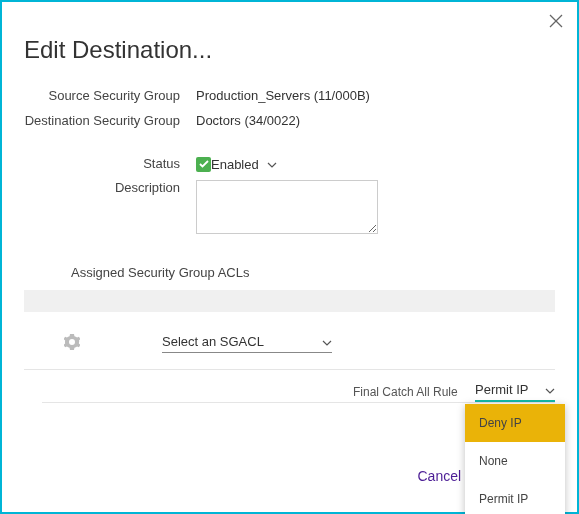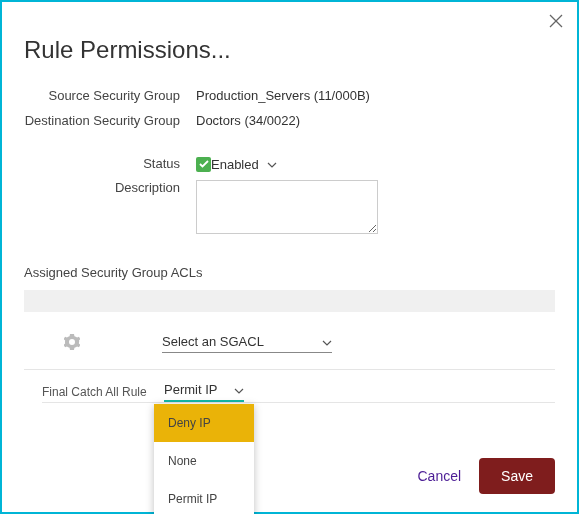--- a/index.html
+++ b/index.html
@@ -11,27 +11,27 @@
   .row { display: flex; align-items: flex-start; margin-bottom: 10px; }
   .row .label { width: 172px; text-align: right; padding-right: 16px; color: #444; }
   .row .value { flex: 1; color: #333; }
   .status-row { margin-top: 28px; margin-bottom: 8px; align-items: center; }
   .enabled-check { display: inline-flex; align-items: center; }
   .checkbox { width: 15px; height: 15px; background: #4cb050; border-radius: 2px; display: inline-flex; align-items: center; justify-content: center; }
   .checkbox svg { width: 10px; height: 8px; }
   .chevron { margin-left: 8px; color: #555; font-size: 11px; }
   .desc-row { align-items: flex-start; }
   .desc-text { width: 182px; height: 54px; border: 1px solid #ccc; resize: both; font-family: inherit; font-size: 13px; padding: 3px; }
-  .section-label { padding: 18px 0 0 22px; color: #444; }
+  .section-label { padding: 18px 0 0 22px; color: #444; margin-left: 47px; }
   .gray-bar { margin: 10px 22px 0 22px; height: 22px; background: #f0f0f0; }
   .sgacl-row { display: flex; align-items: center; margin: 22px 22px 0 22px; border-bottom: 1px solid #e5e5e5; padding-bottom: 16px; gap: 32px; }
   .gear { margin-left: 40px; margin-right: 50px; color: #aaa; }
   .gear svg { width: 16px; height: 16px; }
   .select-sgacl { border-bottom: 1px solid #888; width: 170px; display: flex; justify-content: space-between; align-items: center; padding-bottom: 3px; color: #333; }
-  .catch-row { display: flex; align-items: center; margin: 12px 22px 0 40px; border-bottom: 1px solid #e5e5e5; padding-bottom: 0; }
+  .catch-row { display: flex; align-items: center; margin: 12px 22px 0 40px; border-bottom: 1px solid #e5e5e5; padding-bottom: 0; justify-content: flex-end; }
   .catch-label { width: 122px; font-size: 12px; color: #555; }
   .catch-select { border-bottom: 2px solid #14b8a6; width: 80px; display: flex; justify-content: space-between; align-items: center; padding-bottom: 3px; color: #333; font-size: 13px; position: relative; }
   .dropdown { position: absolute; top: 22px; left: -10px; width: 100px; background: #fff; box-shadow: 0 2px 8px rgba(0,0,0,0.25); z-index: 10; }
   .dropdown-item { padding: 12px 14px; font-size: 12px; color: #444; cursor: pointer; }
   .dropdown-item.highlight { background: #eab308; }
   .footer { position: absolute; bottom: 18px; right: 22px; display: flex; align-items: center; gap: 18px; }
   .cancel-btn { color: #4c1d95; font-size: 14px; cursor: pointer; background: none; border: none; }
   .save-btn { background: #7f1d1d; color: #fff; border: none; border-radius: 4px; padding: 10px 22px; font-size: 14px; cursor: pointer; }
 </style>
 </head>
@@ -39,21 +39,21 @@
 
 <div class="modal">
 
   <div class="close-x">
     <svg viewBox="0 0 14 14" width="14" height="14">
         <line x1="1" y1="1" x2="13" y2="13" stroke="#666" stroke-width="1.2"></line>
         <line x1="13" y1="1" x2="1" y2="13" stroke="#666" stroke-width="1.2"></line>
       </svg>
   </div>
 
-  <h1 class="title">Rule Permissions...</h1>
+  <h1 class="title">Edit Destination...</h1>
 
   <div class="form-area">
 
     <div class="row">
       <div class="label">Source Security Group</div>
       <div class="value">Production_Servers (11/000B)</div>
     </div>
 
     <div class="row">
       <div class="label">Destination Security Group</div>

